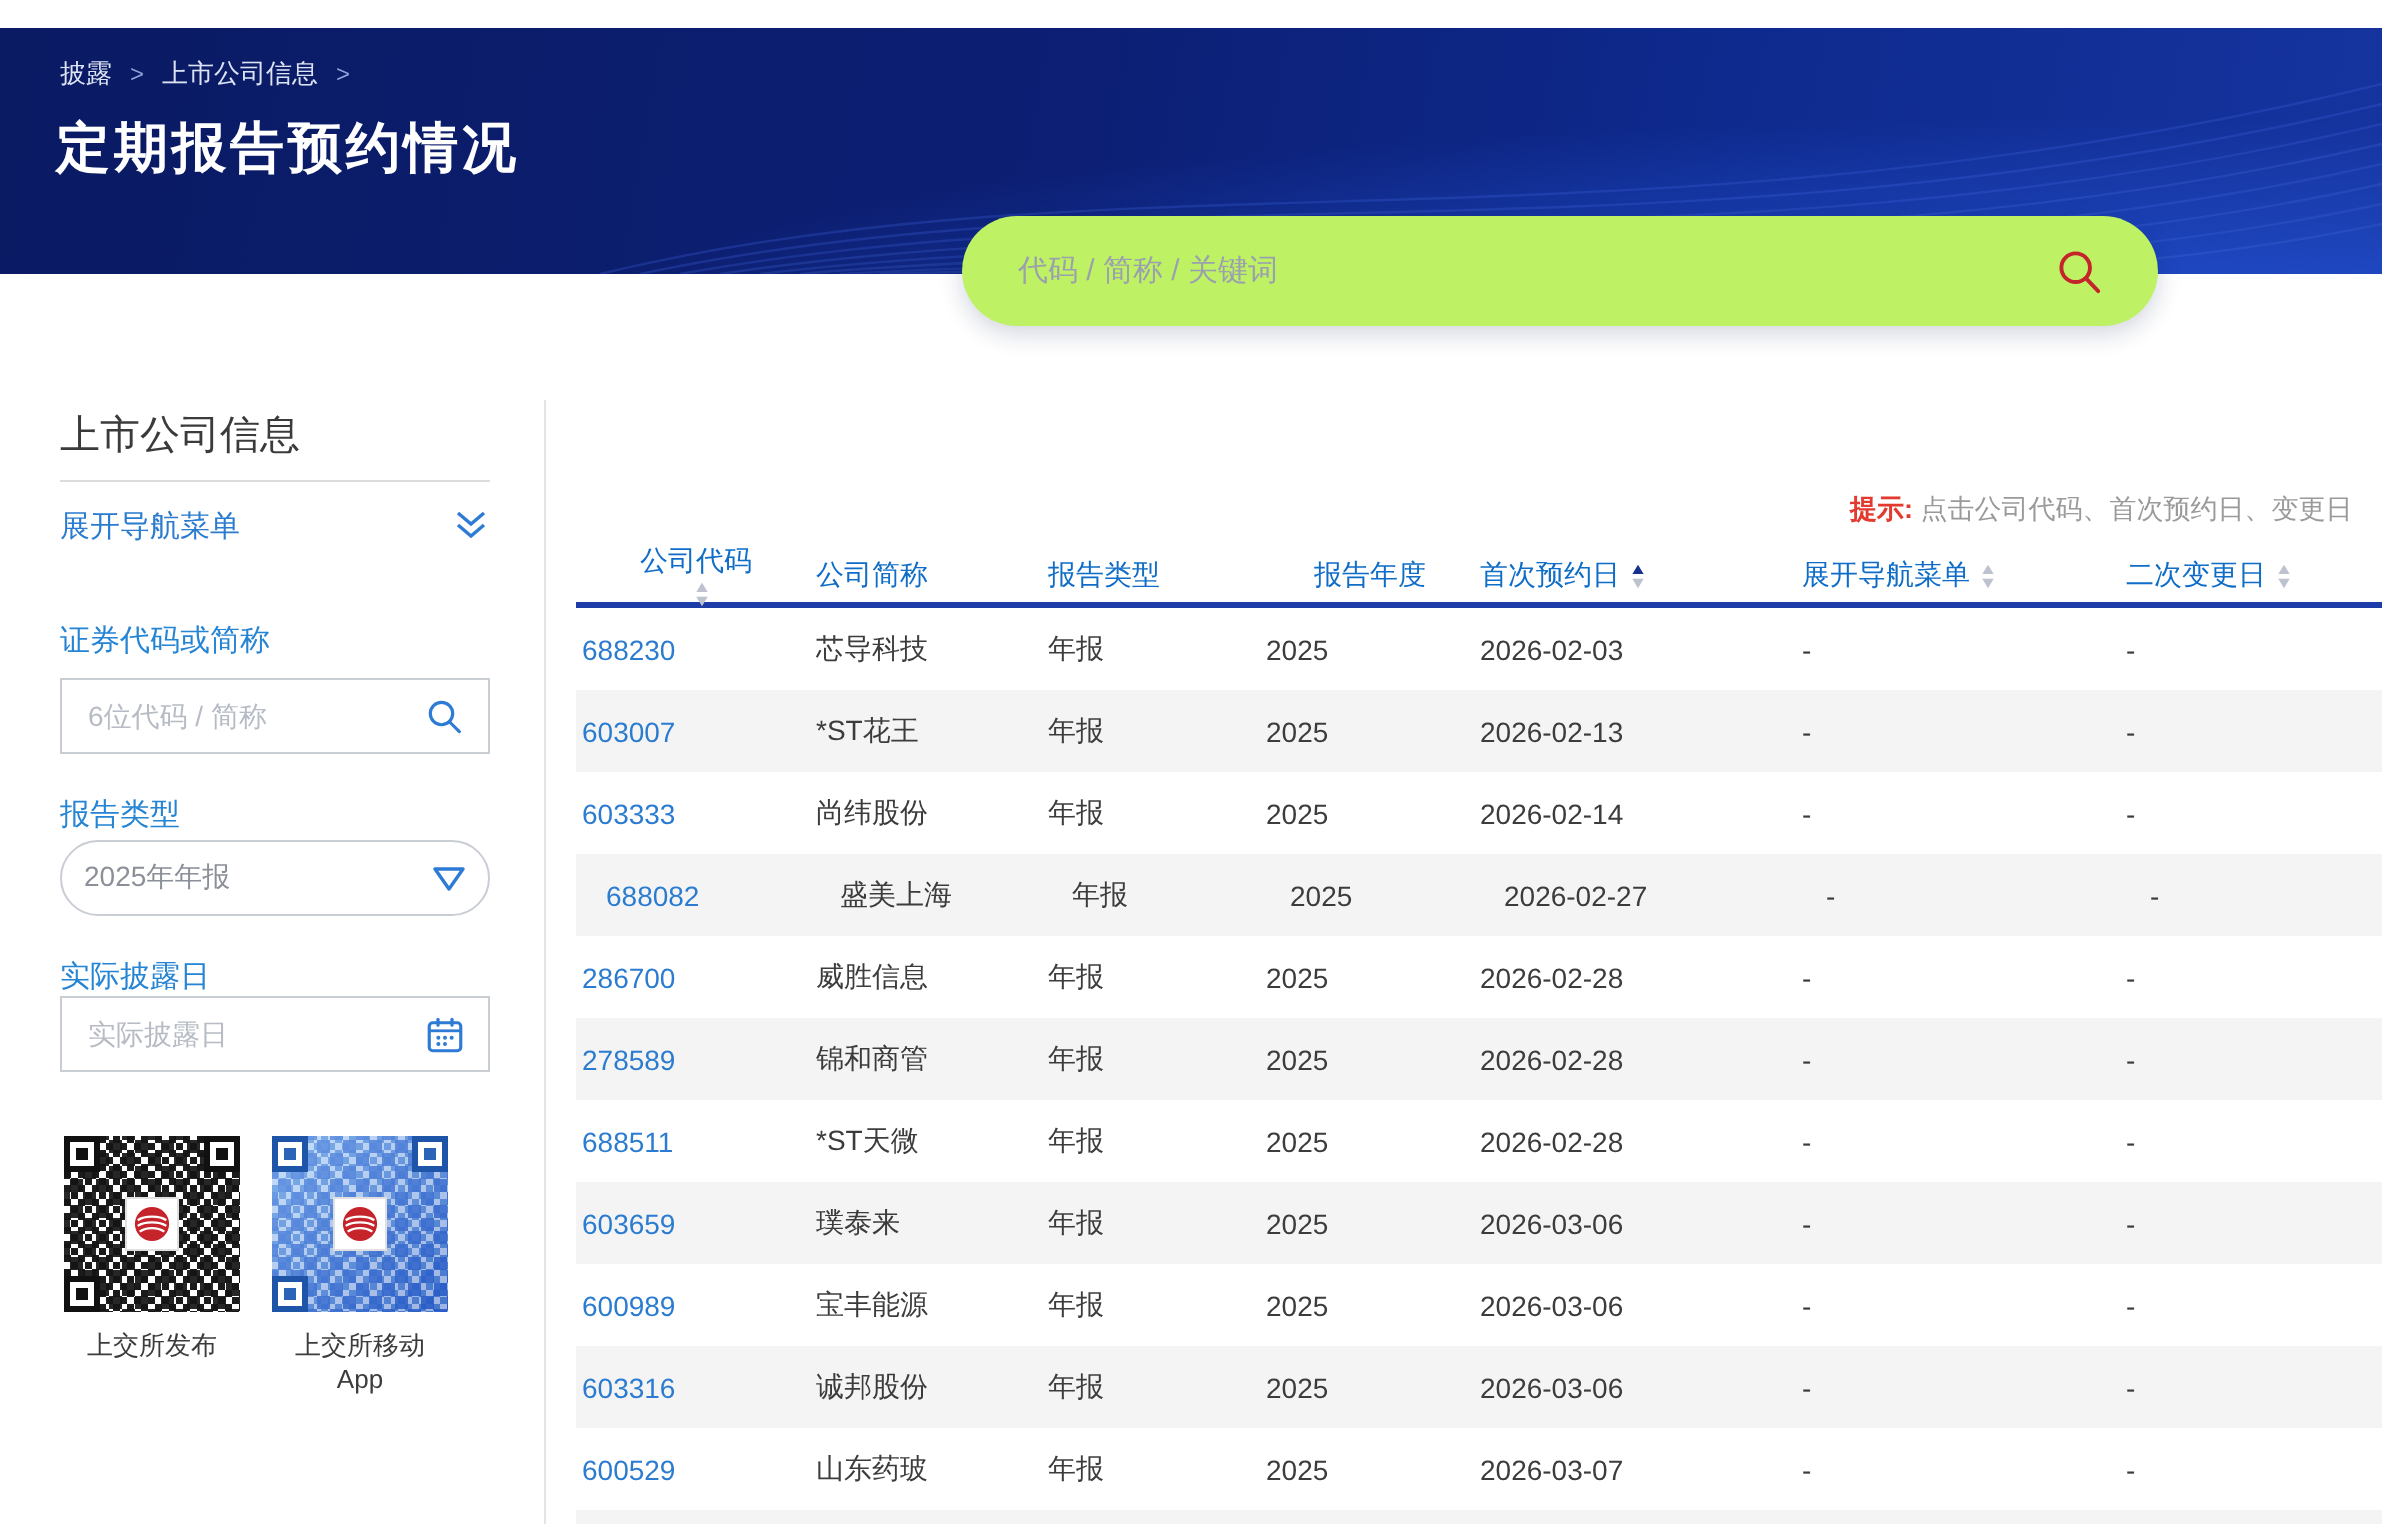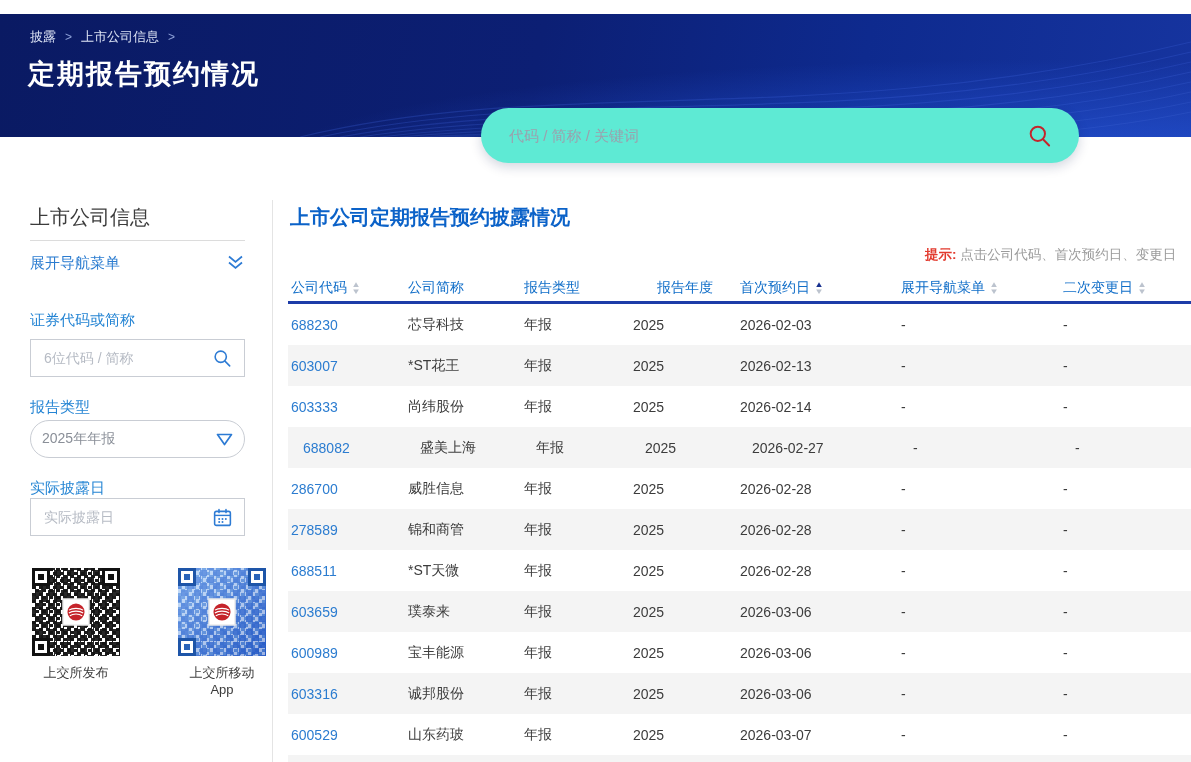--- a/index.html
+++ b/index.html
@@ -26,21 +26,21 @@
   .breadcrumb .sep { color:#8ea1d8; font-size:12px; }
   .crumb { cursor:pointer; }
   .hero-title {
     position:absolute; left:28px; top:42px; margin:0;
     font-size:27px; font-weight:bold; color:#ffffff; letter-spacing:2px;
   }
 
   
   .searchbar {
     position:absolute; left:481px; top:108px; width:598px; height:55px;
-    background:#5eead4; border-radius:28px; z-index:6;
+    background:#bef264; border-radius:28px; z-index:6;
     box-shadow:0 4px 12px rgba(10,25,80,.18);
     display:flex; align-items:center; padding:0 26px;
   }
   .searchbar input {
     flex:1; border:none; outline:none; font-size:15px; color:#333;
     font-family:inherit; background:transparent;
   }
   .searchbar input::placeholder { color:#9aa1ad; }
   .search-btn { width:26px; height:26px; cursor:pointer; flex:0 0 auto; }
 
@@ -60,21 +60,21 @@
     border:1px solid #c9cdd4; background:#fff;
     display:flex; align-items:center; padding:0 11px; cursor:text;
   }
   .f-box.b1 { top:141px; } .f-box.b2 { top:222px; cursor:pointer;border-radius:19px; } .f-box.b3 { top:300px; }
   .f-box input { flex:1; border:none; outline:none; font-size:14px; color:#555; font-family:inherit; min-width:0; }
   .f-box input::placeholder { color:#b6bbc4; }
   .f-box .sel-value { flex:1; font-size:14px; color:#8a8f98; }
   .f-icon { flex:0 0 auto; }
 
   
-  .qr-row { position:absolute; left:2px; top:370px; display:flex; gap:58px; }
+  .qr-row { position:absolute; left:2px; top:370px; display:flex; gap:16px; }
   .qr-item { width:88px; text-align:center; }
   .qr { position:relative; width:88px; height:88px; }
   .qr-black {
     background-image:
       repeating-conic-gradient(rgba(20,20,20,.92) 0 25%, rgba(255,255,255,0) 0 50%),
       repeating-conic-gradient(#1b1b1b 0 25%, #ffffff 0 50%);
     background-size:13px 13px, 7px 7px;
     background-position:3px 2px, 0 0;
   }
   .qr-blue {
@@ -229,29 +229,28 @@
         </span>
       </div>
       <div class="qr-label">上交所移动App</div>
     </div>
   </div>
 </aside>
 
 <div class="v-divider"></div>
 
 <main class="main">
-  <h2 class="main-title">上市公司定期报告预约披露情况</h2>
   <div class="hint">
     <span class="hint-label">提示:</span>
     <span class="hint-text">点击公司代码、首次预约日、变更日</span>
   </div>
 
   <div class="table">
     <div class="thead">
-        <div class="th" style="width: 117px;">
+        <div class="th" style="width: 117px; flex-direction: column;">
           <span>公司代码</span>
           <span class="arrows">
             <i>▲</i>
             <i>▼</i>
           </span>
         </div>
         <div class="th" style="width: 116px;">
           <span>公司简称</span>
         </div>
         <div class="th" style="width: 109px;">

